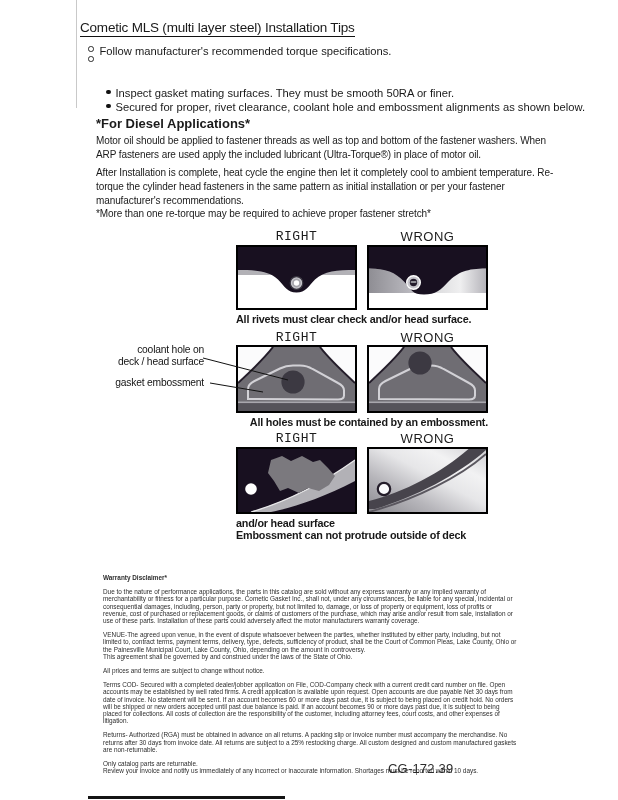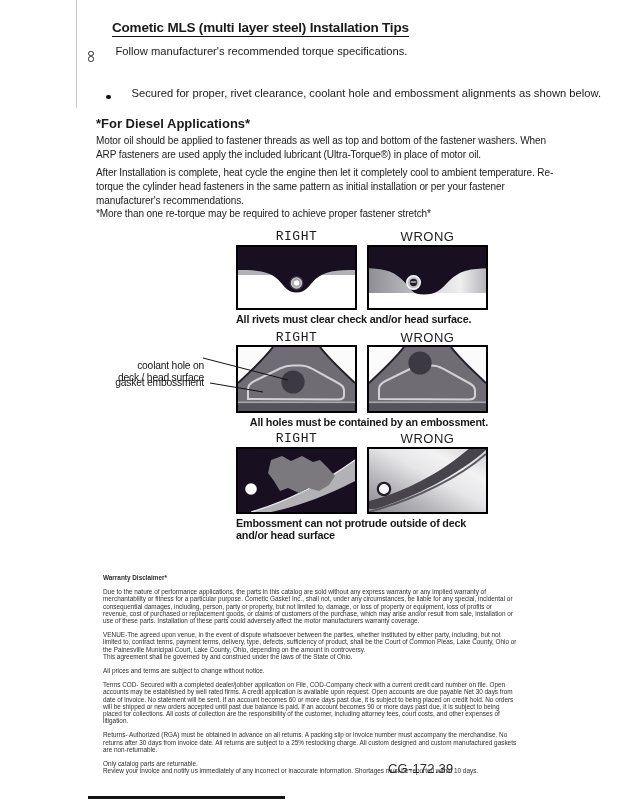--- a/index.html
+++ b/index.html
@@ -3,27 +3,27 @@
 <meta charset="utf-8">
 <style>
   html,body{margin:0;padding:0;}
   body{
     width:618px;height:800px;background:#ffffff;position:relative;overflow:hidden;
     font-family:"Liberation Sans", sans-serif;color:#1a1a1a;
   }
   .abs{position:absolute;}
   
   .title{
-    left:112px;top:20px;font-size:13.5px;font-weight:bold;letter-spacing:-0.2px;
+    left:80px;top:20px;font-size:13.5px;font-weight:normal;letter-spacing:-0.2px;
     border-bottom:1.6px solid #111;padding-bottom:1px;white-space:nowrap;
   }
   
   .bullets{left:88px;top:44px;font-size:11.2px;line-height:14px;white-space:nowrap;}
   .sub-bullets{left:106px;top:86px;font-size:11.2px;line-height:14px;white-space:nowrap;}
-  .b-row{display:flex;align-items:flex-end;gap:16px;}
+  .b-row{display:flex;align-items:center;}
   .circ{display:inline-block;width:3.5px;height:3.5px;border:1px solid #2a2a2a;border-radius:50%;
         margin-right:6px;flex:0 0 auto;position:relative;top:-2px;}
   .dot{display:inline-block;width:4.5px;height:4.5px;background:#111;border-radius:50%;
         margin-right:5px;flex:0 0 auto;position:relative;top:-1px;}
   
   .h2{left:96px;top:116px;font-size:13px;font-weight:bold;}
   .para{left:96px;width:458px;font-size:10px;line-height:13.8px;letter-spacing:-0.1px;}
   .p1{top:134px;}
   .p2{top:166px;}
   .p3{top:207px;white-space:nowrap;}
@@ -55,20 +55,24 @@
 <div class="abs bullets">
   <div class="b-row">
       <span class="circ"></span>
       <span>Follow manufacturer's recommended torque specifications.</span>
     </div>
   <div class="b-row">
       <span class="circ"></span>
     </div>
 </div>
 <div class="abs sub-bullets">
+  <div class="b-row">
+      <span class="dot"></span>
+      <span>Inspect gasket mating surfaces.  They must be smooth 50RA or finer.</span>
+    </div>
   <div class="b-row">
       <span class="dot"></span>
       <span>Secured for proper, rivet clearance, coolant hole and embossment alignments as shown below.</span>
     </div>
 </div>
 
 <div class="abs h2">*For Diesel Applications*</div>
 <div class="abs para p1">Motor oil should be applied to fastener threads as well as top and bottom of the fastener washers. When ARP fasteners are used apply the included lubricant (Ultra-Torque®) in place of motor oil.</div>
 <div class="abs para p2">After Installation is complete, heat cycle the engine then let it completely cool to ambient temperature. Re-torque the cylinder head fasteners in the same pattern as initial installation or per your fastener manufacturer's recommendations.</div>
 <div class="abs para p3">*More than one re-torque may be required to achieve proper fastener stretch*</div>
@@ -103,21 +107,21 @@
     <circle cx="44.5" cy="35.5" r="6.8" fill="#c7c6cc" stroke="#fdfdfd" stroke-width="1.4"></circle>
     <circle cx="44.5" cy="35.5" r="3.7" fill="#241c2c"></circle>
     <rect x="41.5" y="34" width="6" height="2" rx="1" fill="#8f8e95"></rect>
   </svg>
 </div>
 <div class="abs caption" style="left:236px;top:313px;">All rivets must clear check and/or head surface.</div>
 
 <div class="abs dg-label col-l" style="top:330px;">RIGHT</div>
 <div class="abs dg-label col-r" style="top:330px;">WRONG</div>
 
-<div class="abs callout" style="left:104px;top:360px;">
+<div class="abs callout" style="left:104px;top:344px;">
   <div>coolant hole on</div>
   <div>deck / head surface</div>
 </div>
 <div class="abs callout" style="left:104px;top:377px;">gasket embossment</div>
 
 <div class="abs diag-box col-l" style="top:345px;width:121px;height:68px;">
   <svg width="117" height="64" viewBox="0 0 117 64">
     <rect x="0" y="0" width="117" height="64" fill="#6f6d73"></rect>
     <rect x="0" y="54.5" width="117" height="1.7" fill="#a8a7ad"></rect>
     <rect x="0" y="56.2" width="117" height="7.8" fill="#55535a"></rect>
@@ -173,22 +177,22 @@
         <stop offset="1" stop-color="#cfcfd3"></stop>
       </linearGradient>
     </defs>
     <rect x="0" y="0" width="117" height="63" fill="url(#g2)"></rect>
     <path d="M0,52 C37,43 77,21 104,-4 L117,-4 L117,1 C89,26 46,48 6,60 L0,60 Z" fill="#47444c"></path>
     <path d="M0,63 C48,50 92,27 117,5" fill="none" stroke="#5a575f" stroke-width="1.8"></path>
     <circle cx="15" cy="40" r="6.2" fill="#fbfbfc" stroke="#241d2a" stroke-width="2.2"></circle>
   </svg>
 </div>
 <div class="abs caption" style="left:236px;top:517px;line-height:12px;">
+  <div>and/or head surface</div>
   <div>Embossment can not protrude outside of deck</div>
-  <div>and/or head surface</div>
 </div>
 
 <div class="abs legal">
   <p class="lp-head">Warranty Disclaimer*</p>
   <p>Due to the nature of performance applications, the parts in this catalog are sold without any express warranty or any implied warranty of merchantability or fitness for a particular purpose.  Cometic Gasket Inc., shall not, under any circumstances, be liable for any special, incidental or consequential damages, including, person, party or property, but not limited to, damage, or loss of property or equipment, loss of profits or revenue, cost of purchased or replacement goods, or claims of customers of the purchase, which may arise and/or result from sale, installation or use of these parts.  Installation of these parts could adversely affect the motor manufacturers warranty coverage.</p>
   <p><span>VENUE-The agreed upon venue, in the event of dispute whatsoever between the parties, whether instituted by either party, including, but not limited to, contract terms, payment terms, delivery, type, defects, sufficiency of product, shall be the Court of Common Pleas, Lake County, Ohio or the Painesville Municipal Court, Lake County, Ohio, depending on the amount in controversy.</span><br>
      <span>This agreement shall be governed by and construed under the laws of the State of Ohio.</span></p>
   <p>All prices and terms are subject to change without notice.</p>
   <p>Terms COD- Secured with a completed dealer/jobber application on File, COD-Company check with a current credit card number on file.  Open accounts may be established by well rated firms.  A credit application is available upon request.  Open accounts are due payable Net 30 days from date of invoice.  No statement will be sent.  If an account becomes 60 or more days past due, it is subject to being placed on credit hold.  No orders will be shipped or new orders accepted until past due balance is paid.  If an account becomes 90 or more days past due, it is subject to being placed for collections.  All costs of collection are the responsibility of the customer, including attorney fees, court costs, and other expenses of litigation.</p>
   <p>Returns- Authorized (RGA) must be obtained in advance on all returns.  A packing slip or invoice number must accompany the merchandise.  No returns after 30 days from invoice date.  All returns are subject to a 25% restocking charge.  All custom designed and custom manufactured gaskets are non-returnable.</p>

